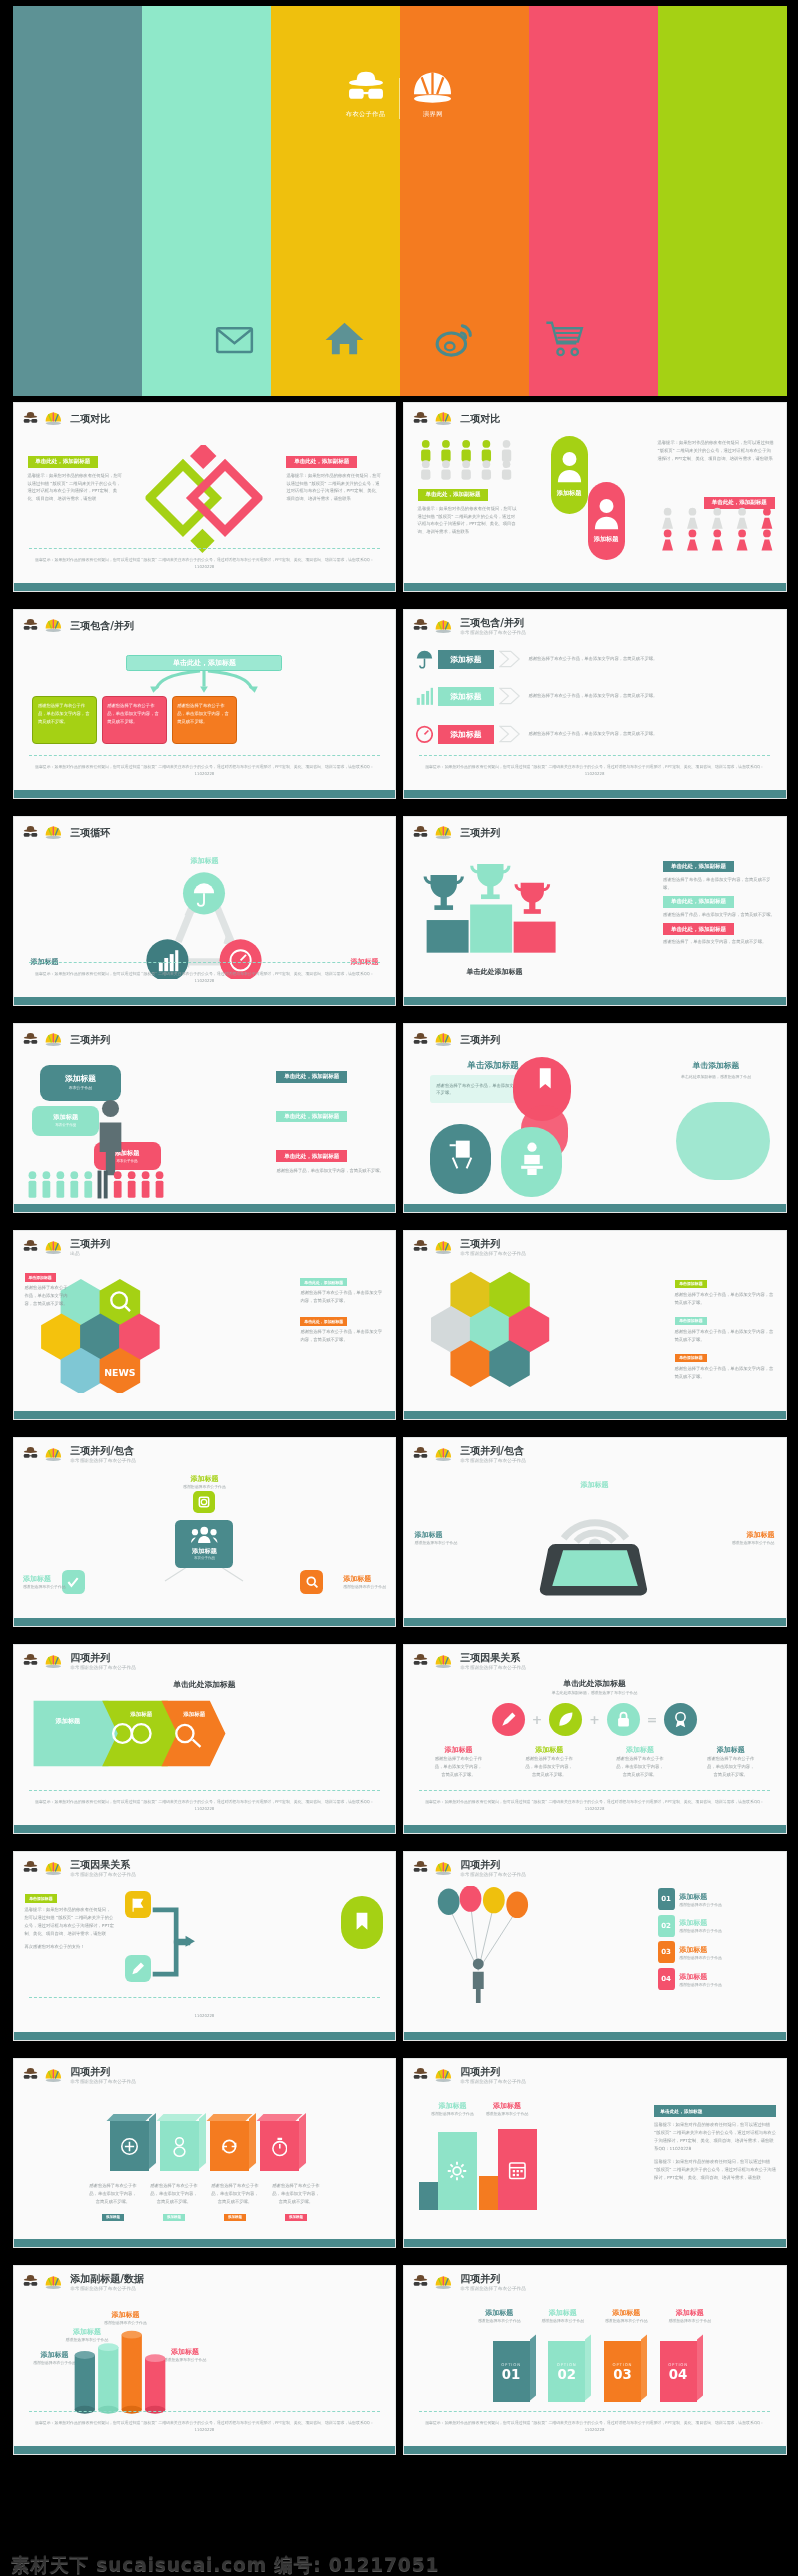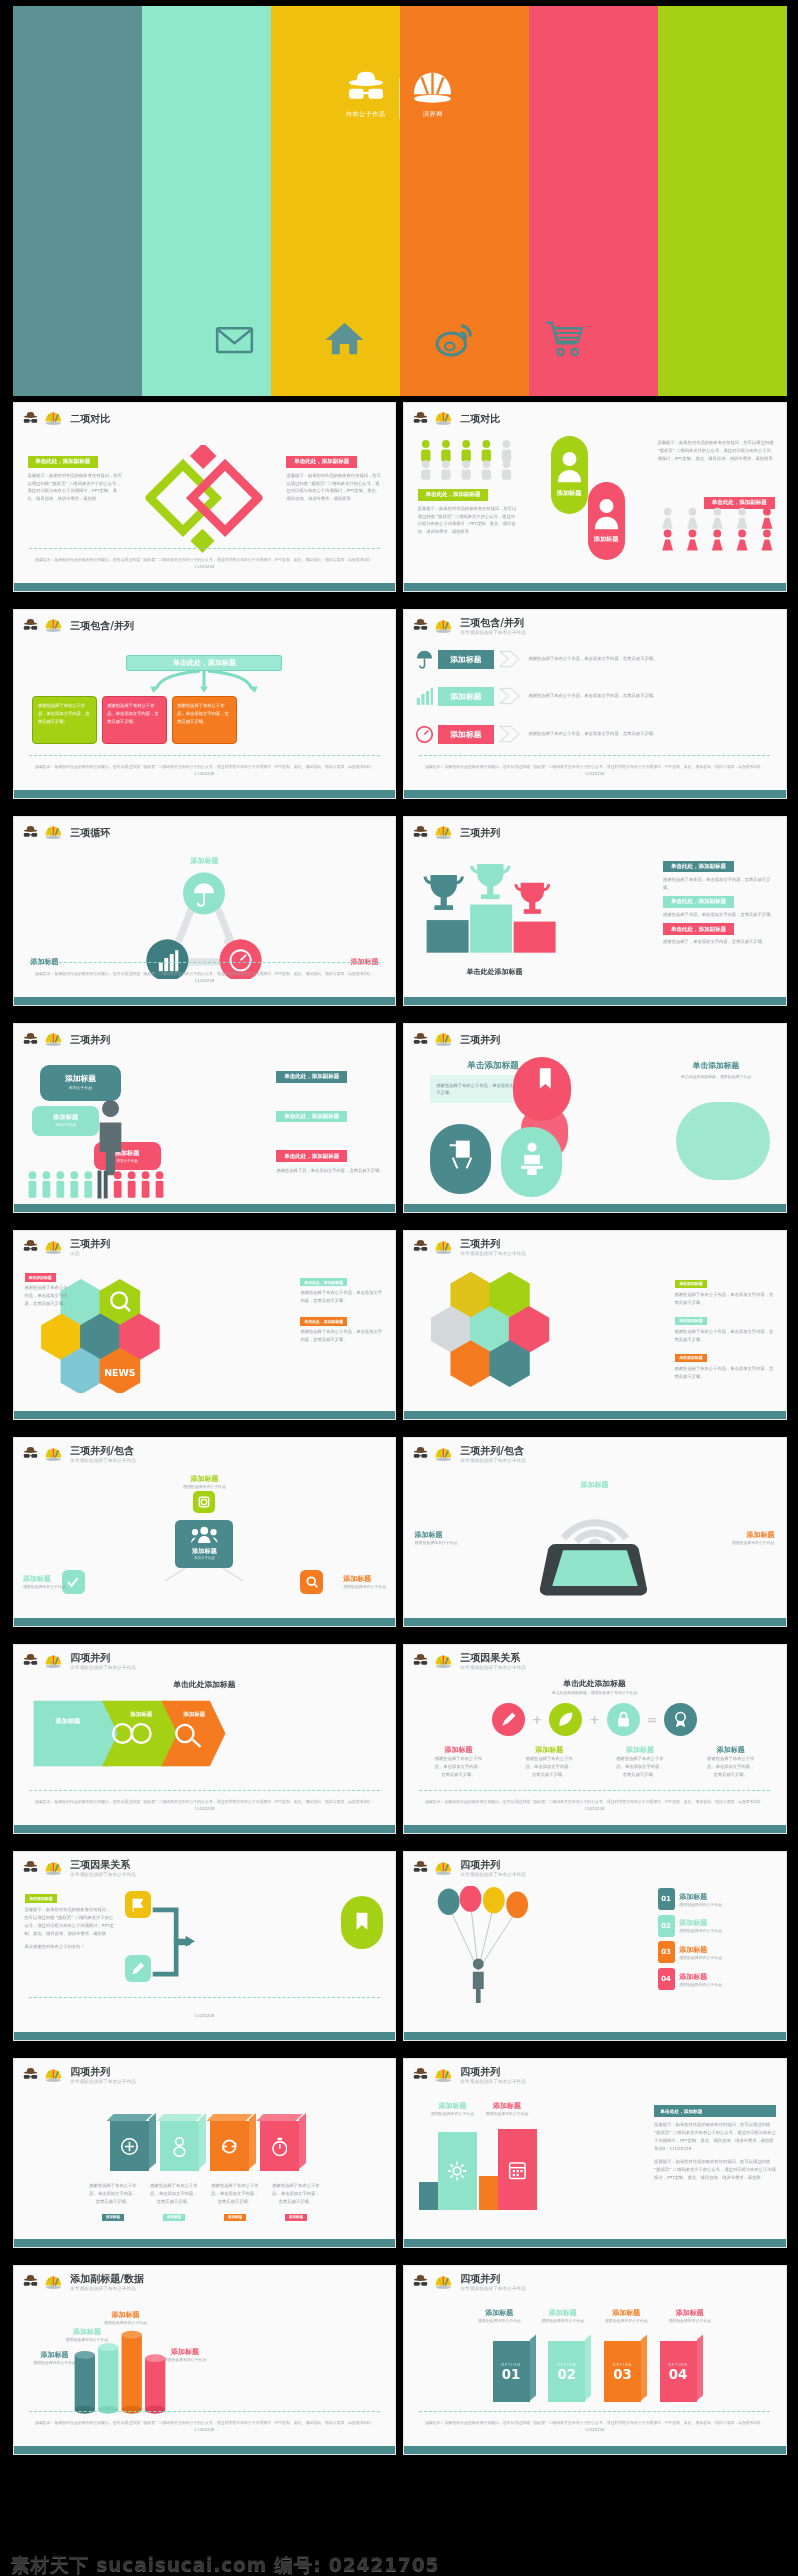--- a/index.html
+++ b/index.html
@@ -1368,15 +1368,15 @@
           </div>
           <div class="dashline"></div>
           <div class="footnote">温馨提示：如果您对作品的修改有任何疑问，您可以通过扫描 “版权页” 二维码来关注布衣公子的公众号，通过对话框与布衣公子沟通探讨，PPT定制、美化、项目咨询、培训等需求，请您联系QQ：11020228</div>
         </div>
         <div class="slide-bottombar"></div>
       </div>
     </div>
 
   </div>
 
-  <div class="watermark">素材天下 sucaisucai.com 编号: 02421705</div>
+  <div class="watermark">素材天下 sucaisucai.com 编号: 01217051</div>
 </div>
 
 
 </body></html>

